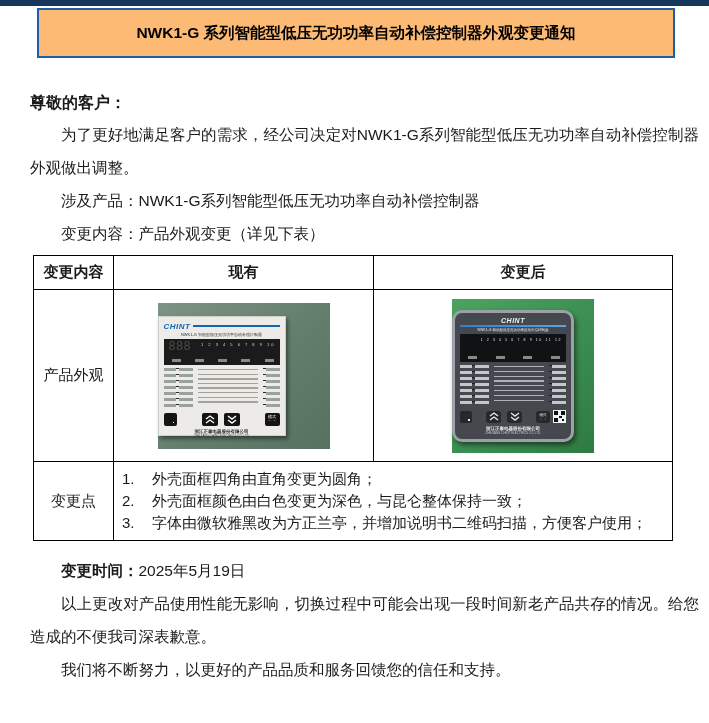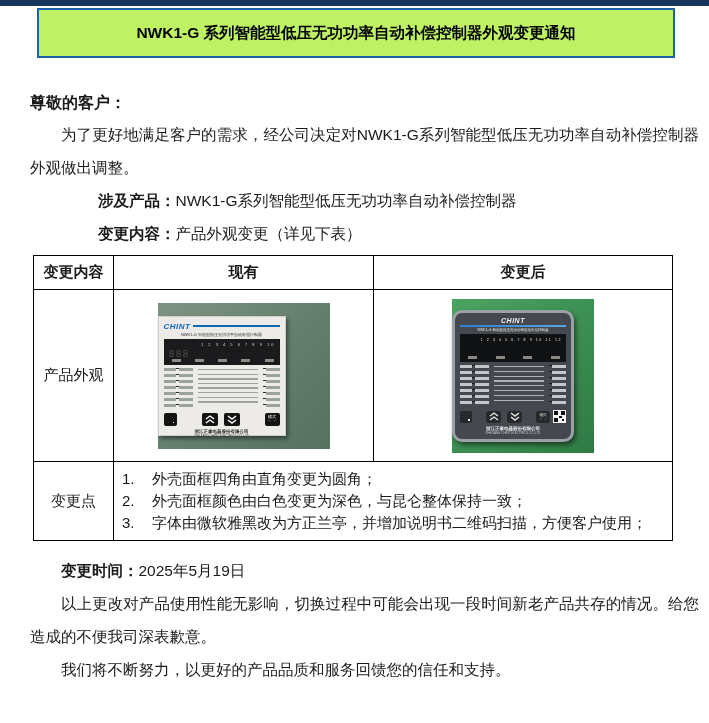--- a/index.html
+++ b/index.html
@@ -10,29 +10,29 @@
     color:#1a1a1a; font-size:15.5px;
   }
   .top-bar { height:6px; background:#16365c; width:709px; }
   .header { display:flex; align-items:stretch; height:50px; margin:2px 34px 0 32px; }
   .subject-box {
     width:154px; background:#1161ab; color:#fff; display:flex;
     align-items:center; justify-content:center; font-size:18px; font-weight:bold;
     letter-spacing:9px; padding-left:9px;
   }
   .title-box {
-    flex:1; margin-left:5px; border:2px solid #1e5fa8; background:#bef264;
+    flex:1; margin-left:5px; border:2px solid #1e5fa8; background:#fdba74;
     display:flex; align-items:center; justify-content:center;
     font-weight:bold; font-size:15.5px; color:#000; text-align:center;
   }
   .content { padding:0 10px 0 30px; }
   .greeting { font-weight:bold; font-size:16px; margin-top:30px; line-height:30px; }
   .para { text-indent:2em; line-height:33px; text-align:justify; }
   .label-line { line-height:33px; padding-left:2em; }
-  .label-line .lbl { font-weight:bold;margin-left:37px; }
+  .label-line .lbl { font-weight:normal; }
   table.change-table {
     border-collapse:collapse; table-layout:fixed; width:639px;
     margin:5px 0 0 33px; font-size:15px;
   }
   .change-table th, .change-table td { border:1.6px solid #000; }
   .change-table col.c1 { width:80px; } .change-table col.c2 { width:260px; } .change-table col.c3 { width:299px; }
   .change-table thead th { height:34px; font-weight:bold; text-align:center; font-size:15px;margin-top:12px; }
   .row-photos td { height:172px; text-align:center; vertical-align:middle; }
   .row-points td { vertical-align:middle; }
   .cell-side { text-align:center; font-size:15px; }
@@ -48,22 +48,22 @@
 
   .panel-old {
     width:128px; height:120px; background:#ecebe8; padding:5px 5px 3px 5px;
     box-shadow:2px 3px 4px rgba(0,0,0,.45); border:1px solid #cfcfca;
   }
   .p-head { display:flex; align-items:center; }
   .chint-old { color:#1266b1; font-weight:bold; font-style:italic; font-size:8px; letter-spacing:.5px; }
   .head-line-old { flex:1; height:2px; background:#1266b1; margin-left:3px; }
   .model-old { font-size:4px; color:#333; white-space:nowrap; overflow:hidden; margin-top:1px; }
   .display { background:#1b1b1d; height:26px; margin-top:2px; position:relative; }
-  .seg { position:absolute; left:5px; top:10px; font-family:Liberation Mono, monospace;
-         font-size:10px; color:#525f49; letter-spacing:1px; opacity:.8; }
+  .seg { position:absolute; left:5px; top:0; font-family:Liberation Sans, sans-serif;
+         font-size:12px; color:#525f49; letter-spacing:1px; opacity:.8; }
   .digits { position:absolute; top:3px; right:4px; font-size:4px; color:#d8d8d8; letter-spacing:2px; white-space:nowrap; }
   .disp-bars { position:absolute; bottom:3px; left:8px; right:6px; display:flex; justify-content:space-between; }
   .disp-bars i { width:9px; height:3px; background:#8a8a84; }
   .mid { display:flex; margin-top:3px; gap:3px; height:42px; }
   .ind-col { display:flex; }
   .strip-old { background:repeating-linear-gradient(to bottom,#9aa29b 0 3px,transparent 3px 6px); }
   .dots-old  { background:repeating-linear-gradient(to bottom,#2a2a2a 0 1.5px,transparent 1.5px 6px); }
   .w12{width:12px;} .w3{width:3px;} .w14{width:14px;}
   .center-txt-old { flex:1; margin:1px 2px 4px 2px;
     background:repeating-linear-gradient(to bottom,#96968f 0 1.4px,transparent 1.4px 4.6px); opacity:.85; }

